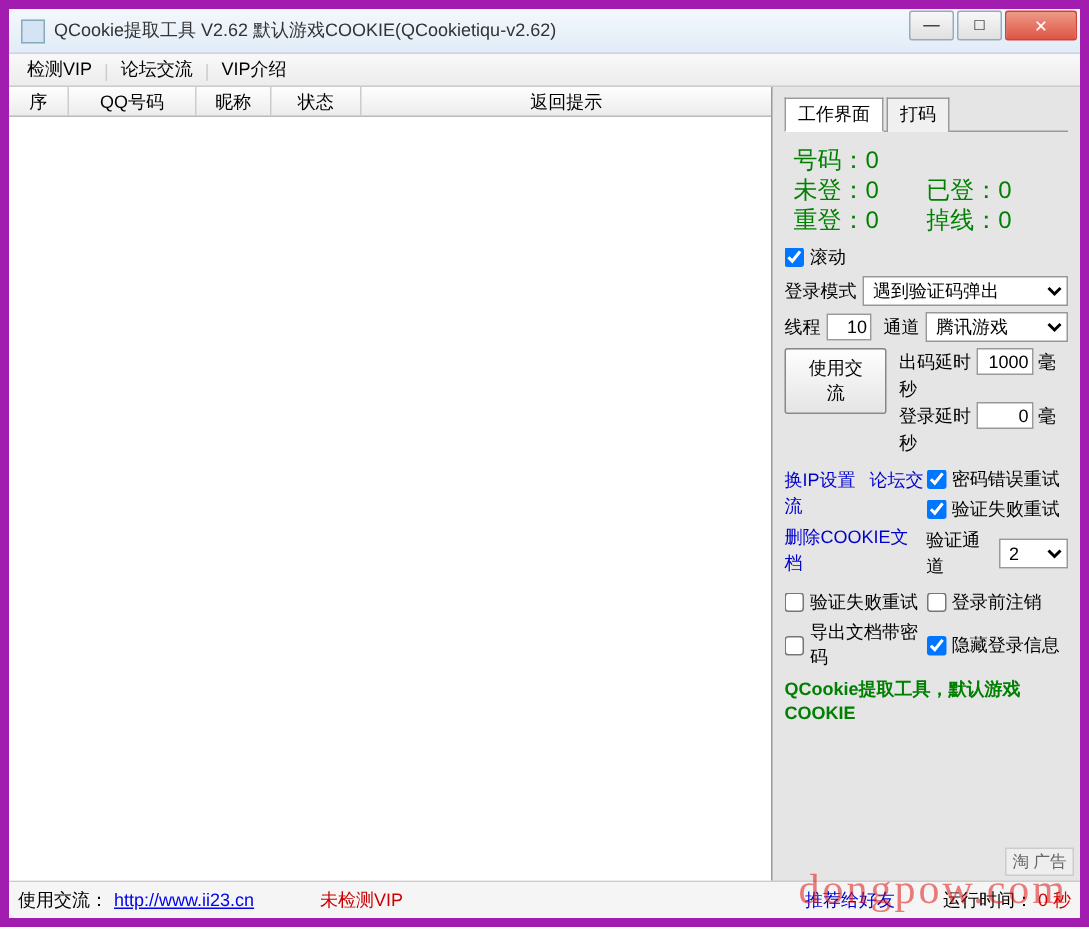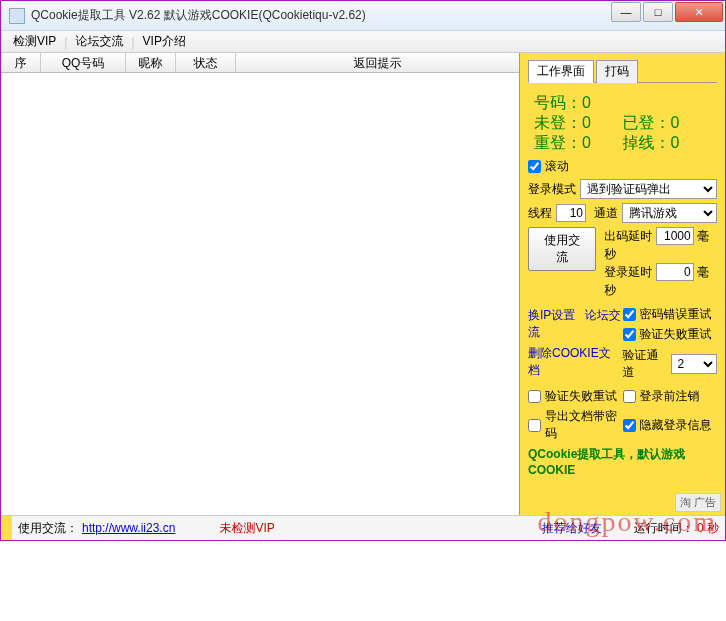--- a/index.html
+++ b/index.html
@@ -1,17 +1,17 @@
 <!DOCTYPE html>
 <html><head>
   <meta charset="utf-8">
   <style>
     * { box-sizing: border-box; margin: 0; padding: 0; }
     body { font-family: "Microsoft YaHei", SimSun, Arial, sans-serif; font-size: 12px; background: #fff; }
-    .window { width: 726px; height: 541px; border: 1px solid #a21caf; position: relative; background: #fde047; }
+    .window { width: 726px; height: 618px; border: 6px solid #a21caf; position: relative; background: #e5e5e5; }
     .titlebar { height: 30px; background: linear-gradient(#f4f8fc, #e1ecf7); border-bottom: 1px solid #c5d6e8; display: flex; align-items: center; padding-left: 8px; }
     .titlebar-icon { width: 16px; height: 16px; background: #d4e4f4; border: 1px solid #8ab; margin-right: 6px; }
     .titlebar-text { color: #333; font-size: 12px; flex: 1; }
     .win-buttons { display: flex; height: 22px; align-self: flex-start; margin-top: 1px; margin-right: 2px; }
     .win-btn { width: 30px; height: 20px; border: 1px solid #9ab; background: linear-gradient(#f8f8f8,#e0e0e0); display: flex; align-items: center; justify-content: center; font-size: 11px; margin-left: 2px; border-radius: 2px; }
     .win-btn.close { width: 48px; background: linear-gradient(#e98,#d54); color: #fff; border-color: #c43; }
     .menubar { height: 22px; background: linear-gradient(#f9f9f9,#ececec); border-bottom: 1px solid #ccc; display: flex; align-items: center; padding: 0 4px; }
     .menu-item { padding: 2px 8px; cursor: default; }
     .menu-sep { color: #ccc; }
     .content { display: flex; height: calc(100% - 30px - 22px - 24px); border-bottom: 1px solid #ccc; }
@@ -37,21 +37,21 @@
     select, input[type=text] { font-size: 12px; border: 1px solid #999; background: #fff; padding: 1px 2px; }
     select { height: 20px; }
     .num { width: 30px; text-align: right; height: 18px; }
     .num.wide { width: 38px; }
     button.action { font-size: 12px; padding: 4px 10px; border: 1px solid #888; background: linear-gradient(#fefefe,#e4e4e4); border-radius: 2px; }
     .links { color: #0000cc; font-size: 12px; margin: 4px 0; }
     .links span { margin-right: 6px; cursor: pointer; }
     .chk-line { display: flex; align-items: center; font-size: 12px; margin: 3px 0; }
     .chk-line .half { width: 50%; display: flex; align-items: center; }
     .footer-note { color: #008000; font-size: 12px; margin-top: 4px; font-weight: bold; }
-    .statusbar { height: 24px; display: flex; align-items: center; padding: 0 6px; font-size: 12px; background: #f5f5f5; margin-left: 11px; }
+    .statusbar { height: 24px; display: flex; align-items: center; padding: 0 6px; font-size: 12px; background: #f5f5f5; }
     .statusbar a { color: #0000ee; text-decoration: underline; margin: 0 4px; }
     .statusbar .red { color: #c00; margin-left: 40px; }
     .statusbar .right { margin-left: auto; display: flex; align-items: center; gap: 32px; }
     .statusbar .blue { color: #0000cc; }
     .watermark { position: absolute; bottom: 2px; right: 8px; font-size: 28px; color: rgba(220,20,20,0.55); font-family: Georgia, serif; letter-spacing: 2px; pointer-events: none; }
     .ad-badge { position: absolute; right: 4px; bottom: 28px; font-size: 11px; background: #eee; border: 1px solid #ccc; padding: 1px 4px; color: #666; }
   </style>
 </head>
 <body>
 

